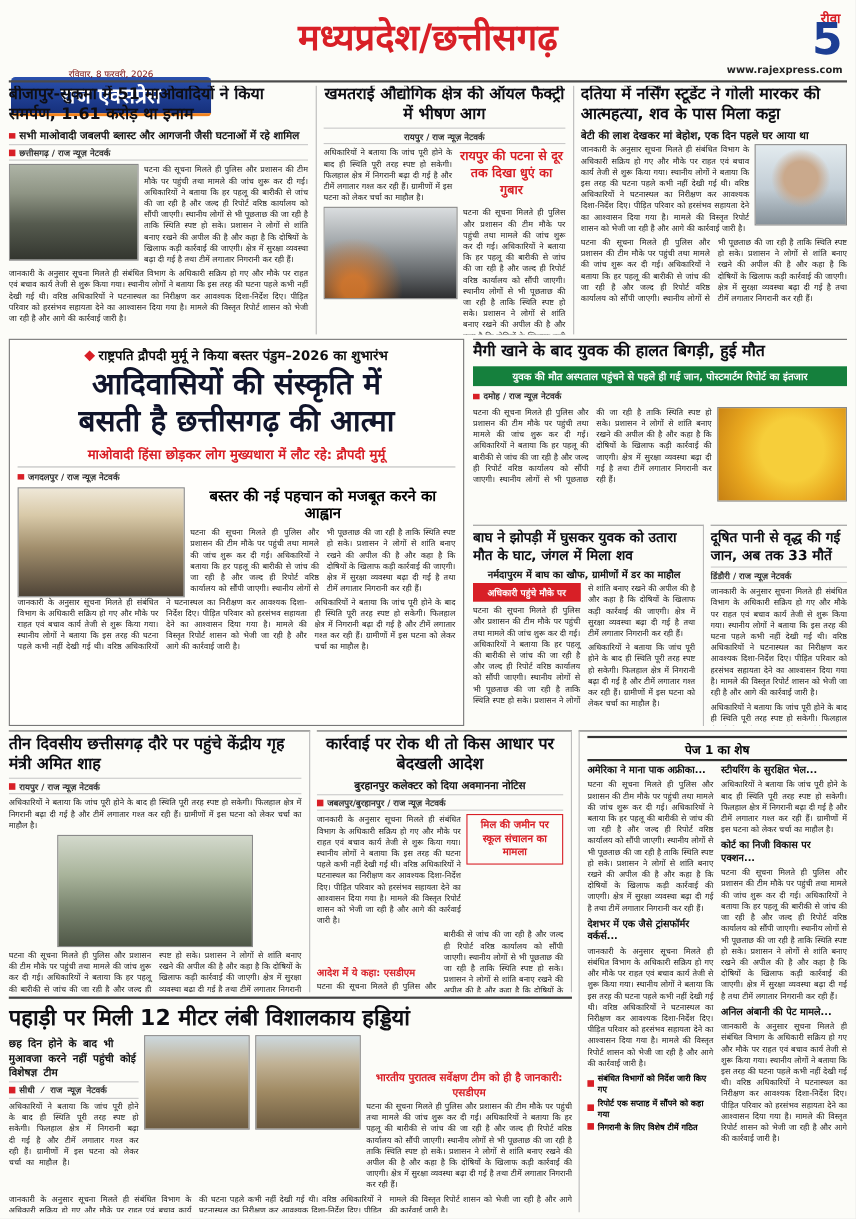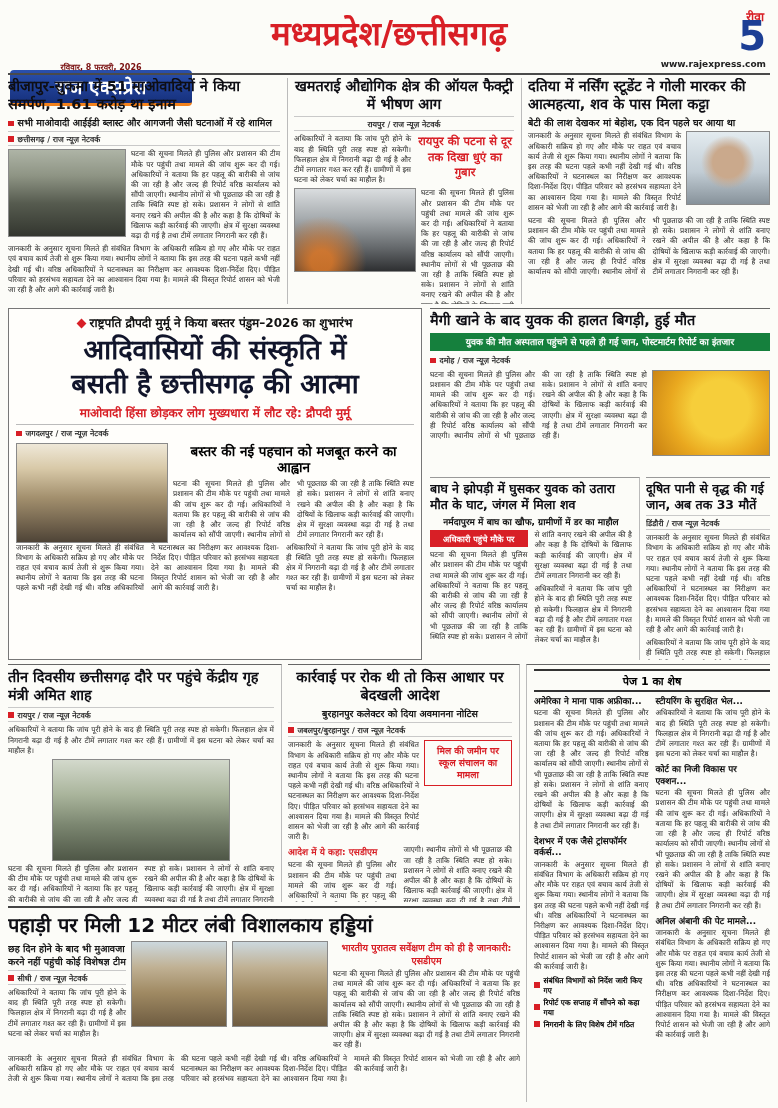--- a/index.html
+++ b/index.html
@@ -4,21 +4,21 @@
 <style>
   * { box-sizing: border-box; margin: 0; padding: 0; }
   html,body { background:#e7e7e4; }
   body { font-family:"DejaVu Sans","Liberation Sans",sans-serif; }
   .page { position:relative; width:778px; height:1108px; background:#fcfcf8; margin:0 auto; overflow:hidden; }
 
   section, .abs { position:absolute; overflow:hidden; }
 
   
   .logo-box { position:absolute; left:10px; top:22px; width:182px; height:36px; background:linear-gradient(180deg,#2a50ad,#16307c); border-radius:4px; display:flex; align-items:center; justify-content:center; color:#fff; font-weight:bold; font-size:19px; border-bottom:3px solid #f2821d;margin-top:48px; }
-  .date-line { position:absolute; left:10px; top:61px; width:182px; text-align:center; font-size:8px; font-weight:bold; color:#7a1111; }
+  .date-line { position:absolute; left:10px; top:61px; width:182px; text-align:center; font-size:8px; font-weight:normal; color:#7a1111; }
   .section-title { position:absolute; left:50%; transform:translateX(-50%); top:10px; font-size:33px; font-weight:800; color:#d81f26; white-space:nowrap; }
   .edition { position:absolute; right:14px; top:8px; font-size:12px; font-weight:bold; color:#d81f26; }
   .page-num { position:absolute; right:12px; top:16px; font-size:40px; font-weight:800; color:#1c3e94; line-height:1; }
   .website { position:absolute; right:12px; top:59px; font-size:9px; font-weight:bold; color:#222; }
   .head-rule { position:absolute; left:8px; right:8px; top:73px; border-top:2.5px solid #4a4a4a; }
 
   
   .hl { font-weight:bold; color:#0e0e14; margin-bottom:3px; }
   .hl15 { font-size:14.5px; line-height:1.22; }
   .hl13 { font-size:12.5px; line-height:1.25; }
@@ -33,21 +33,21 @@
   .row { display:flex; gap:5px; align-items:flex-start; }
   .flex1 { flex:1; min-width:0; }
   .center { text-align:center; }
 
   .kicker { font-size:12px; font-weight:bold; color:#111; }
   .kicker-sm { font-size:9px; font-weight:bold; color:#111; margin-bottom:2px; }
   .red-sub { color:#d81f26; font-size:12px; font-weight:bold; margin:2px 0 3px; }
   .redbar { background:#15803d; color:#fff; font-size:9px; font-weight:bold; text-align:center; padding:2.5px 4px; margin:2px 0 3px; }
   .redbox { background:#d81f26; color:#fff; font-size:8.2px; font-weight:bold; text-align:center; padding:3px 4px; margin-bottom:3px; break-inside:avoid; }
   .redoutline { border:1.2px solid #d81f26; color:#d81f26; font-size:9.2px; font-weight:bold; text-align:center; width:88px; padding:4px 3px; flex:none; line-height:1.3; }
-  .red-lead { color:#d81f26; font-weight:bold; font-size:9px; margin-bottom:2px; break-inside:avoid; }
+  .red-lead { color:#d81f26; font-weight:bold; font-size:9px; margin-bottom:2px; break-inside:avoid;margin-top:32px; }
   .highlight { color:#d81f26; font-weight:bold; font-size:11.5px; width:98px; flex:none; text-align:center; line-height:1.35; }
   .inner-hl { font-size:13.5px; font-weight:bold; text-align:center; margin-bottom:3px; line-height:1.25; }
   .diamond { display:inline-block; width:7px; height:7px; background:#d81f26; transform:rotate(45deg); margin-right:5px; }
   .sq { display:inline-block; width:5.5px; height:5.5px; background:#d81f26; margin-right:4px; flex:none; }
   .hr { border-top:1px solid #bbb; margin:2px 0; }
 
   
   .photo { border:1px solid #8a8a8a; flex:none; }
   .ph-maoist { background:linear-gradient(180deg,#aeb4a6 0%,#8e9484 30%,#565b4f 62%,#33362f 100%); }
   .ph-fire { background:radial-gradient(circle at 22% 88%, rgba(224,122,40,.85) 0 9%, rgba(224,122,40,0) 38%), linear-gradient(180deg,#dadddf 0%,#a7acaf 35%,#64686b 72%,#2e2f31 100%); }
@@ -66,21 +66,21 @@
   .maggi { left:430px; top:308px; width:340px; height:164px; border-top:1.5px solid #666; padding-top:3px; }
   .tiger { left:430px; top:477px; width:210px; height:183px; border-top:1px solid #999; border-right:1px solid #bbb; padding:3px 7px 0 0; }
   .water { left:646px; top:477px; width:124px; height:183px; border-top:1px solid #999; padding-top:3px; }
 
   .shah { left:8px; top:664px; width:274px; height:238px; border-top:1.5px solid #666; border-right:1px solid #bbb; padding:4px 7px 0 0; }
   .evic { left:288px; top:664px; width:232px; height:238px; border-top:1.5px solid #666; border-right:1px solid #bbb; padding:4px 7px 0 0; }
   .p1r  { left:526px; top:664px; width:244px; height:438px; border-top:1.5px solid #666; border-left:1px solid #bbb; padding:4px 0 0 7px; }
 
   .fossil { left:8px; top:906px; width:512px; height:196px; border-top:2px solid #444; padding-top:4px; }
   .tag { background:linear-gradient(#f9a03a,#e97312); color:#fff; font-weight:bold; font-size:11px; padding:1px 11px; border-radius:2px; margin-right:6px; flex:none; }
-  .fcol1 { width:118px; flex:none; }
+  .fcol1 { width:118px; flex:none;font-family:Liberation Mono, monospace; }
   .fcol2 { flex:1; min-width:0; }
 
   .p1r-head { font-weight:bold; font-size:11px; text-align:center; border-top:2px solid #333; border-bottom:2px solid #333; padding:2px 0; margin-bottom:4px; }
   .p1r-item { break-inside:avoid-column; margin-bottom:5px; }
   .lead { font-weight:bold; font-size:8.8px; color:#101010; margin-bottom:1px; line-height:1.3; }
   .bullets { list-style:none; margin:2px 0 3px; }
   .bullets li { font-size:7.4px; font-weight:bold; display:flex; align-items:center; margin-bottom:2px; }
   .tall { height:400px; }
 </style>
 </head>
@@ -93,21 +93,21 @@
   </div>
   <div class="date-line">रविवार, 8 फरवरी, 2026</div>
   <div class="section-title">मध्यप्रदेश/छत्तीसगढ़</div>
   <div class="edition">रीवा</div>
   <div class="page-num">5</div>
   <div class="website">www.rajexpress.com</div>
   <div class="head-rule"></div>
 
   <section class="sA">
     <h2 class="hl hl15">बीजापुर-सुकमा में 51 माओवादियों ने किया समर्पण, 1.61 करोड़ था इनाम</h2>
-    <div class="subhead"><span class="sq"></span><span>सभी माओवादी आईईडी ब्लास्ट और आगजनी जैसी घटनाओं में रहे शामिल</span></div>
+    <div class="subhead"><span class="sq"></span><span>सभी माओवादी जबलपी ब्लास्ट और आगजनी जैसी घटनाओं में रहे शामिल</span></div>
     <div class="byline lined"><span class="sq"></span><span>छत्तीसगढ़ / राज न्यूज़ नेटवर्क</span></div>
     <div class="row">
       <div class="photo ph-maoist" style="width:118px;height:88px"></div>
       <p class="body flex1">घटना की सूचना मिलते ही पुलिस और प्रशासन की टीम मौके पर पहुंची तथा मामले की जांच शुरू कर दी गई। अधिकारियों ने बताया कि हर पहलू की बारीकी से जांच की जा रही है और जल्द ही रिपोर्ट वरिष्ठ कार्यालय को सौंपी जाएगी। स्थानीय लोगों से भी पूछताछ की जा रही है ताकि स्थिति स्पष्ट हो सके। प्रशासन ने लोगों से शांति बनाए रखने की अपील की है और कहा है कि दोषियों के खिलाफ कड़ी कार्रवाई की जाएगी। क्षेत्र में सुरक्षा व्यवस्था बढ़ा दी गई है तथा टीमें लगातार निगरानी कर रही हैं।</p>
     </div>
     <p class="body">जानकारी के अनुसार सूचना मिलते ही संबंधित विभाग के अधिकारी सक्रिय हो गए और मौके पर राहत एवं बचाव कार्य तेजी से शुरू किया गया। स्थानीय लोगों ने बताया कि इस तरह की घटना पहले कभी नहीं देखी गई थी। वरिष्ठ अधिकारियों ने घटनास्थल का निरीक्षण कर आवश्यक दिशा-निर्देश दिए। पीड़ित परिवार को हरसंभव सहायता देने का आश्वासन दिया गया है। मामले की विस्तृत रिपोर्ट शासन को भेजी जा रही है और आगे की कार्रवाई जारी है।</p>
   </section>
 
   <section class="sB">
     <h2 class="hl hl15 center">खमतराई औद्योगिक क्षेत्र की ऑयल फैक्ट्री में भीषण आग</h2>

